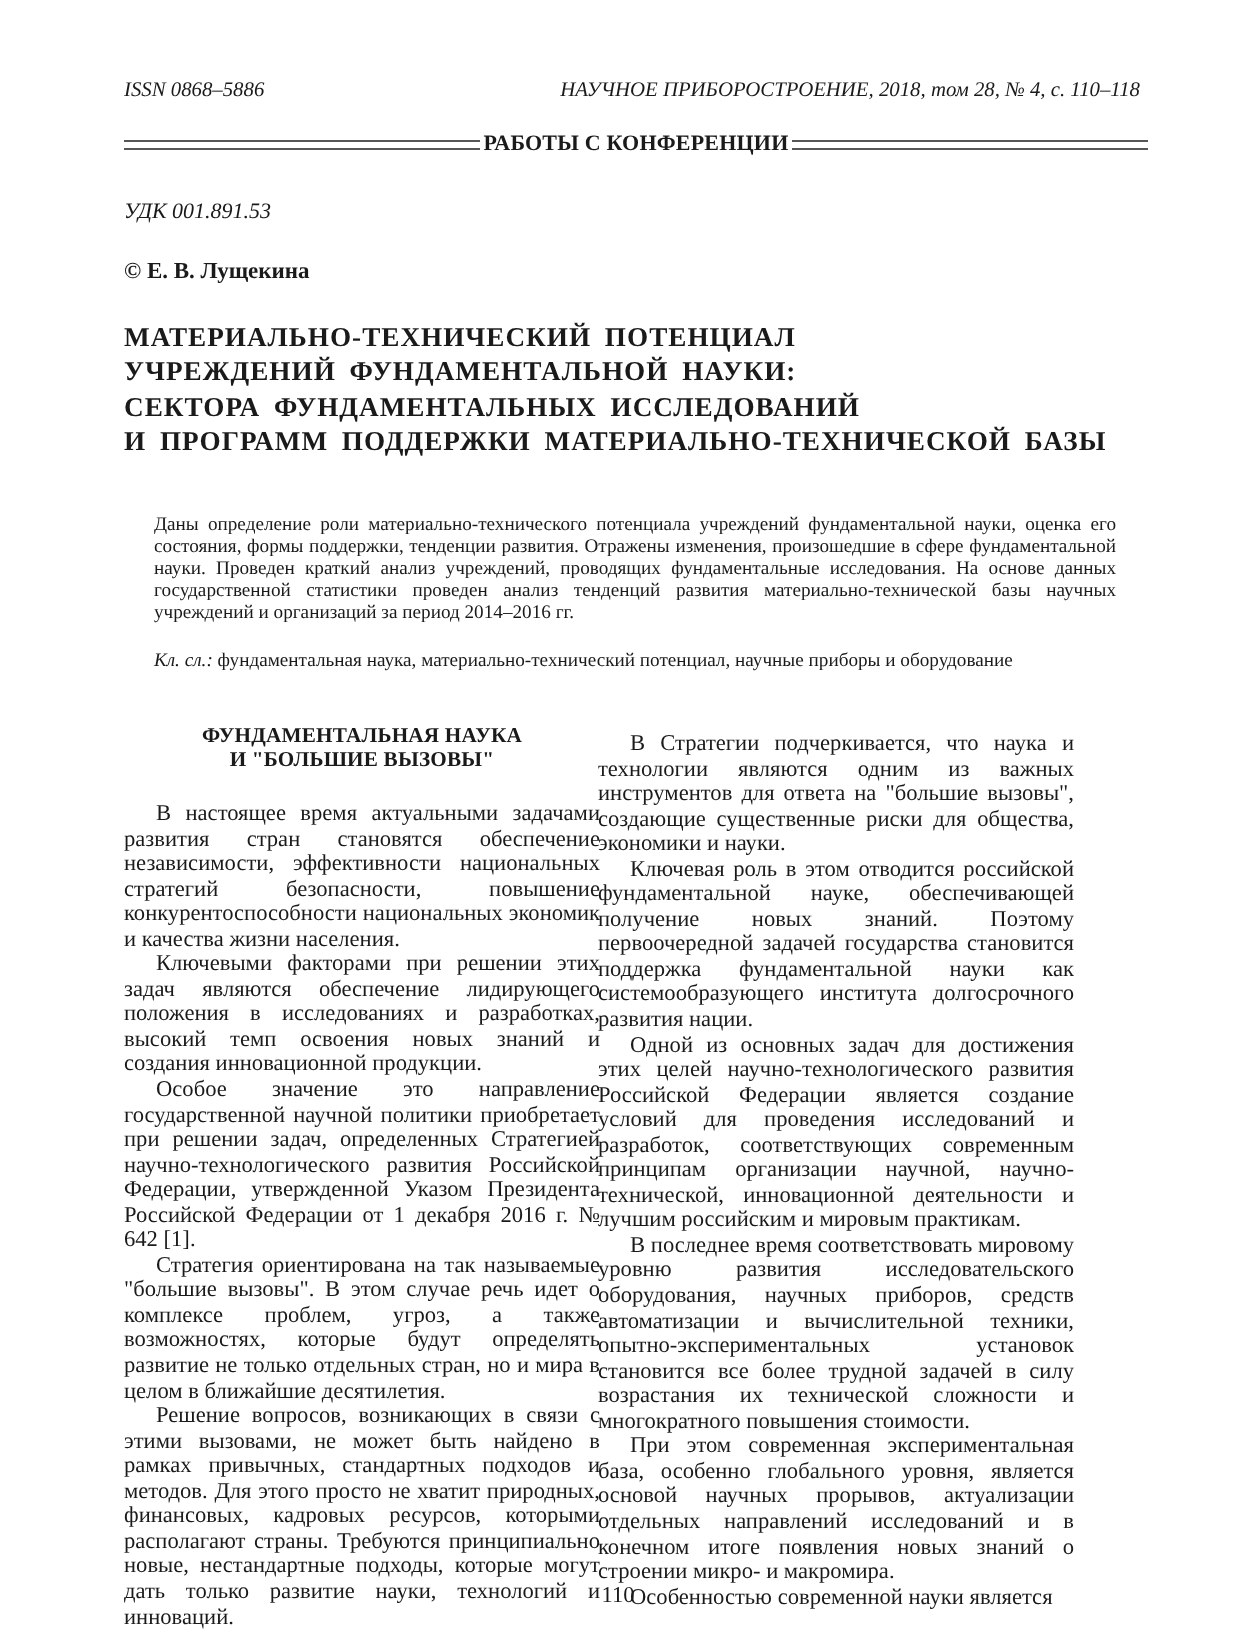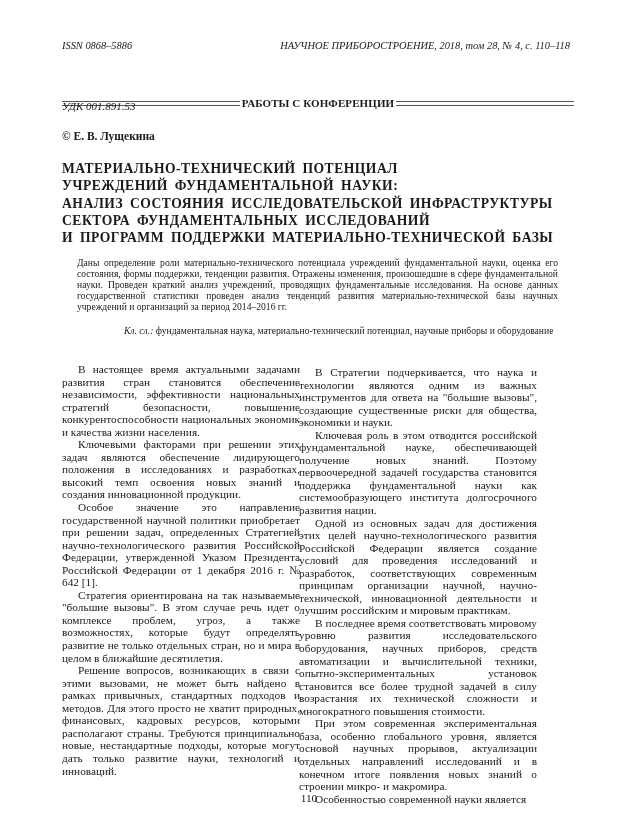--- a/index.html
+++ b/index.html
@@ -2,31 +2,31 @@
 <html><head>
 <meta charset="utf-8">
 <style>
   html, body { margin: 0; padding: 0; background: #ffffff; }
   body { width: 618px; height: 820px; position: relative; overflow: hidden;
          font-family: "Liberation Serif", "DejaVu Serif", serif; color: #1a1a1a; }
   .abs { position: absolute; }
   .running-head { top: 40px; left: 62px; width: 508px; height: 14px; font-style: italic; font-size: 10.4px; }
   .running-head .issn { position: absolute; left: 0; top: 0; }
   .running-head .journal { position: absolute; right: 0; top: 0; }
-  .section-rule { top: 66px; left: 62px; width: 512px; height: 12px; display: flex; align-items: center; margin-top: 31px; }
+  .section-rule { top: 66px; left: 62px; width: 512px; height: 12px; display: flex; align-items: center; }
   .section-rule .line { flex: 1; height: 3px; border-top: 1px solid #555; border-bottom: 1px solid #555; }
   .section-rule .label { font-weight: bold; font-size: 11px; padding: 0 2px; white-space: nowrap; letter-spacing: 0.1px; }
   .udk { top: 100px; left: 62px; font-style: italic; font-size: 11px; text-align: right; }
   .author { top: 130px; left: 62px; font-weight: bold; font-size: 11.5px; }
   .title { top: 160px; left: 62px; width: 496px; text-align: left; font-weight: bold; font-size: 13.6px;
            line-height: 17.3px; letter-spacing: 0.5px; word-spacing: 3px; }
   .title div { white-space: nowrap; }
   .abstract { top: 257px; left: 77px; width: 481px; font-size: 9.6px; line-height: 11.1px; text-align: justify; }
   .keywords { top: 325px; left: 77px; width: 481px; font-size: 9.6px; line-height: 11px; }
-  .keywords .kl { font-style: italic; margin-left: 47px; }
+  .keywords .kl { font-style: italic; }
   .col { top: 363px; width: 238px; font-size: 11.3px; line-height: 12.55px; text-align: justify; hyphens: manual; }
   .col-left { left: 62px; }
   .col-right { left: 299px; top: 366px; }
   .col p { margin: 0; text-indent: 16px; }
   .col h2 { margin: 0 0 14px 0; font-size: 10.6px; line-height: 12px; font-weight: bold; text-align: center; letter-spacing: 0.1px; }
   .page-number { top: 792px; left: 298px; width: 22px; text-align: center; font-size: 11.3px; }
 </style>
 </head>
 <body>
 
@@ -40,32 +40,35 @@
   <span class="label">РАБОТЫ С КОНФЕРЕНЦИИ</span>
   <div class="line"></div>
 </div>
 
 <div class="abs udk">УДК 001.891.53</div>
 <div class="abs author">© Е. В. Лущекина</div>
 
 <div class="abs title">
   <div>МАТЕРИАЛЬНО-ТЕХНИЧЕСКИЙ ПОТЕНЦИАЛ</div>
   <div>УЧРЕЖДЕНИЙ ФУНДАМЕНТАЛЬНОЙ НАУКИ:</div>
-  <div>АНАЛИЗ СОСТОЯНИЯ ИССЛЕДОВАТЕЛЬСКОЙ ИНФРАСТРУКТУРЫ</div>
   <div>СЕКТОРА ФУНДАМЕНТАЛЬНЫХ ИССЛЕДОВАНИЙ</div>
   <div>И ПРОГРАММ ПОДДЕРЖКИ МАТЕРИАЛЬНО-ТЕХНИЧЕСКОЙ БАЗЫ</div>
 </div>
 
 <div class="abs abstract">Даны определение роли материально-технического потенциала учреждений фундаментальной науки, оценка его состояния, формы поддержки, тенденции развития. Отражены изменения, произошедшие в сфере фундаментальной науки. Проведен краткий анализ учреждений, проводящих фундаментальные исследования. На основе данных государственной статистики проведен анализ тенденций развития материально-технической базы научных учреждений и организаций за период 2014–2016 гг.</div>
 
 <div class="abs keywords">
   <span class="kl">Кл. сл.:</span><span> фундаментальная наука, материально-технический потенциал, научные приборы и оборудование</span>
 </div>
 
 <div class="abs col col-left">
+  <h2>
+    <span>ФУНДАМЕНТАЛЬНАЯ НАУКА</span><br>
+    <span>И "БОЛЬШИЕ ВЫЗОВЫ"</span>
+  </h2>
   <p>В настоящее время актуальными задачами развития стран становятся обеспечение независимости, эффективности национальных стратегий безопасности, повышение конкурентоспособности национальных экономик и качества жизни населения.</p>
   <p>Ключевыми факторами при решении этих задач являются обеспечение лидирующего положения в исследованиях и разработках, высокий темп освоения новых знаний и создания инновационной продукции.</p>
   <p>Особое значение это направление государственной научной политики приобретает при решении задач, определенных Стратегией научно-технологического развития Российской Федерации, утвержденной Указом Президента Российской Федерации от 1 декабря 2016 г. № 642 [1].</p>
   <p>Стратегия ориентирована на так называемые "большие вызовы". В этом случае речь идет о комплексе проблем, угроз, а также возможностях, которые будут определять развитие не только отдельных стран, но и мира в целом в ближайшие десятилетия.</p>
   <p>Решение вопросов, возникающих в связи с этими вызовами, не может быть найдено в рамках привычных, стандартных подходов и методов. Для этого просто не хватит природных, финансовых, кадровых ресурсов, которыми располагают страны. Требуются принципиально новые, нестандартные подходы, которые могут дать только развитие науки, технологий и инноваций.</p>
 </div>
 
 <div class="abs col col-right">
   <p>В Стратегии подчеркивается, что наука и технологии являются одним из важных инструментов для ответа на "большие вызовы", создающие существенные риски для общества, экономики и науки.</p>
   <p>Ключевая роль в этом отводится российской фундаментальной науке, обеспечивающей получение новых знаний. Поэтому первоочередной задачей государства становится поддержка фундаментальной науки как системообразующего института долгосрочного развития нации.</p>

